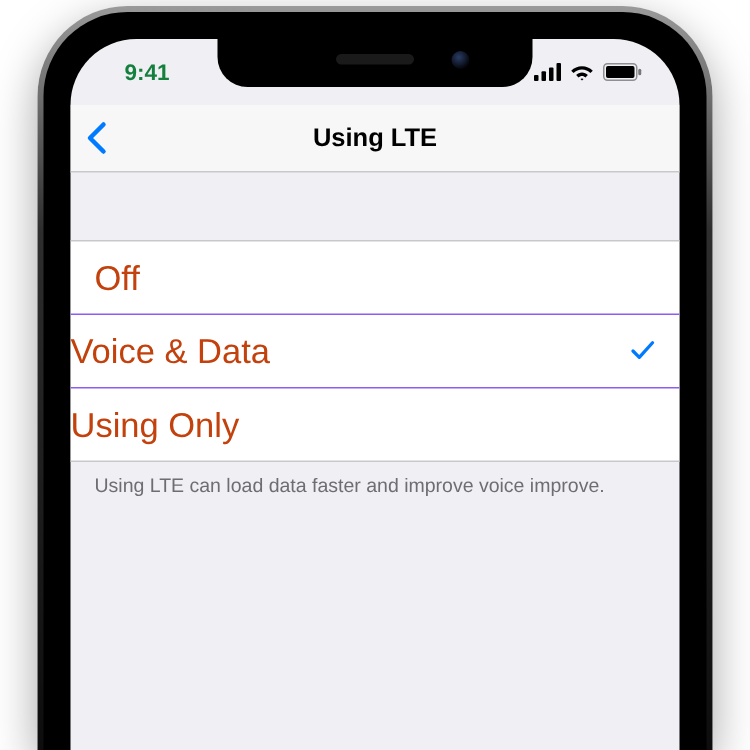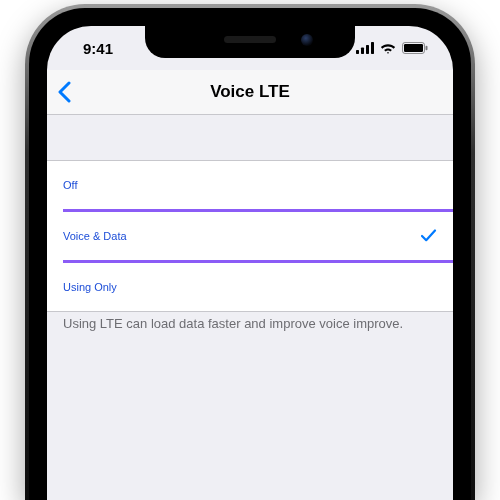--- a/index.html
+++ b/index.html
@@ -9,29 +9,29 @@
   .btn-side{position:absolute;background:linear-gradient(90deg,#4b4b4b,#1a1a1a);border-radius:3px}
   .silence{left:18px;top:99px;width:7px;height:30px}
   .vup{left:18px;top:151px;width:7px;height:57px}
   .vdn{left:18px;top:219px;width:7px;height:57px}
   .pwr{right:18px;top:170px;width:7px;height:85px}
   .screen{position:absolute;left:18px;top:18px;right:18px;bottom:0;border-radius:44px 44px 0 0;background:#efeff4;overflow:hidden}
   .notch{position:absolute;top:0;left:50%;transform:translateX(-50%);width:210px;height:32px;background:#000;border-radius:0 0 20px 20px;z-index:5}
   .speaker{position:absolute;top:10px;left:50%;transform:translateX(-50%);width:52px;height:7px;background:#1a1a1a;border-radius:4px}
   .cam{position:absolute;top:8px;right:42px;width:12px;height:12px;border-radius:50%;background:radial-gradient(circle at 40% 35%,#2a3d66,#05070d 70%)}
   .status{position:absolute;top:0;left:0;right:0;height:44px;z-index:4}
-  .time{position:absolute;top:14px;left:36px;font-size:15px;font-weight:600;color:#000000}
+  .time{position:absolute;top:14px;left:36px;font-size:15px;font-weight:600;color:#15803d}
   .ind{position:absolute;top:16px;right:25px;display:flex;align-items:center;gap:6px}
   .ind svg{display:block}
   .nav{position:absolute;top:44px;left:0;right:0;height:44px;background:#f7f7f8;border-bottom:1px solid #c7c7cc;display:flex;align-items:center;justify-content:center}
   .back{position:absolute;left:10px;top:50%;transform:translateY(-50%);display:flex;align-items:center;color:#007aff}
   .title{font-size:17px;font-weight:600;color:#000}
   .group{position:absolute;top:134px;left:0;right:0;background:#fff;border-top:1px solid #c7c7cc;border-bottom:1px solid #c7c7cc}
-  .row{height:48px;padding:0 16px;display:flex;align-items:center;justify-content:space-between;font-size:11px;color:#1d4ed8}
-  .row+.row{border-top:3px solid #8b5cf6;margin-left:16px;padding-left:0}
+  .row{height:48px;padding:0 16px;display:flex;align-items:center;justify-content:space-between;font-size:23px;color:#c2410c}
+  .row+.row{border-top:1px solid #8b5cf6;margin-left:0;padding-left:0}
   .check{color:#007aff}
   .footer{position:absolute;top:290px;left:16px;right:16px;font-size:13px;color:#6d6d72}
 </style>
 </head>
 <body>
 
 <div class="shadow"></div>
 
 <div class="frame">
   <div class="btn-side silence"></div>
@@ -65,21 +65,21 @@
             </svg>
         </div>
       </div>
 
       <div class="nav">
         <div class="back">
           <svg width="14" height="22" viewBox="0 0 14 22">
               <path d="M12 2 L3 11 L12 20" fill="none" stroke="#007aff" stroke-width="3" stroke-linecap="round" stroke-linejoin="round"></path>
             </svg>
         </div>
-        <div class="title">Voice LTE</div>
+        <div class="title">Using LTE</div>
       </div>
 
       <div class="group">
         <div class="row">
           <span>Off</span>
         </div>
         <div class="row">
           <span>Voice &amp; Data</span>
           <span class="check">
             <svg width="17" height="17" viewBox="0 0 17 17">

